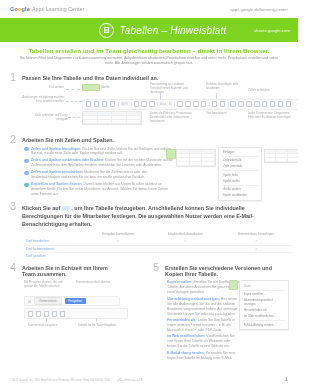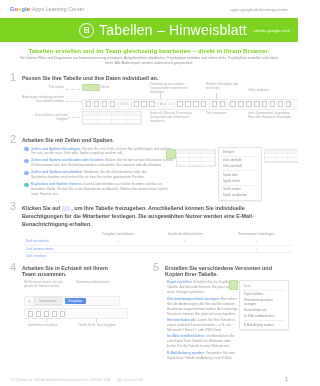--- a/index.html
+++ b/index.html
@@ -29,21 +29,21 @@
   .banner{
     background:#7ed321;height:24px;display:flex;align-items:center;position:relative;
   }
   .banner-inner{display:flex;align-items:center;gap:5px;margin:0 auto;padding-left:28px;}
   .sheet-icon{
     width:13px;height:13px;border-radius:50%;border:1.1px solid #ffffff;
     display:flex;align-items:center;justify-content:center;
   }
   .sheet-glyph{width:5px;height:6.5px;background:#ffffff;border-radius:.5px;position:relative;}
   .sheet-glyph:after{content:"";position:absolute;left:1px;top:1.6px;width:3px;height:.6px;background:#7ed321;box-shadow:0 1.6px 0 #7ed321,0 3.2px 0 #7ed321;}
-  .banner-title{color:#fff;font-size:14px;letter-spacing:.2px;}
+  .banner-title{color:#fff;font-size:10px;letter-spacing:.2px;font-style:italic;}
   .banner-url{position:absolute;right:8px;top:50%;transform:translateY(-50%);color:#ffffff;font-size:4.3px;opacity:.95;}
 
   
   .intro{text-align:center;padding:5px 16px 2px;}
   .intro h1{margin:0;font-size:6.2px;color:#7ed321;font-weight:bold;letter-spacing:.05px;}
   .intro p{margin:2px 0 0;font-size:3.5px;line-height:1.5;color:#8e8e8e;}
 
   
   .sec{position:relative;padding:0 10px 0 10px;box-sizing:border-box;}
   .sec-head{display:flex;align-items:flex-start;gap:4px;margin-top:3px;}

